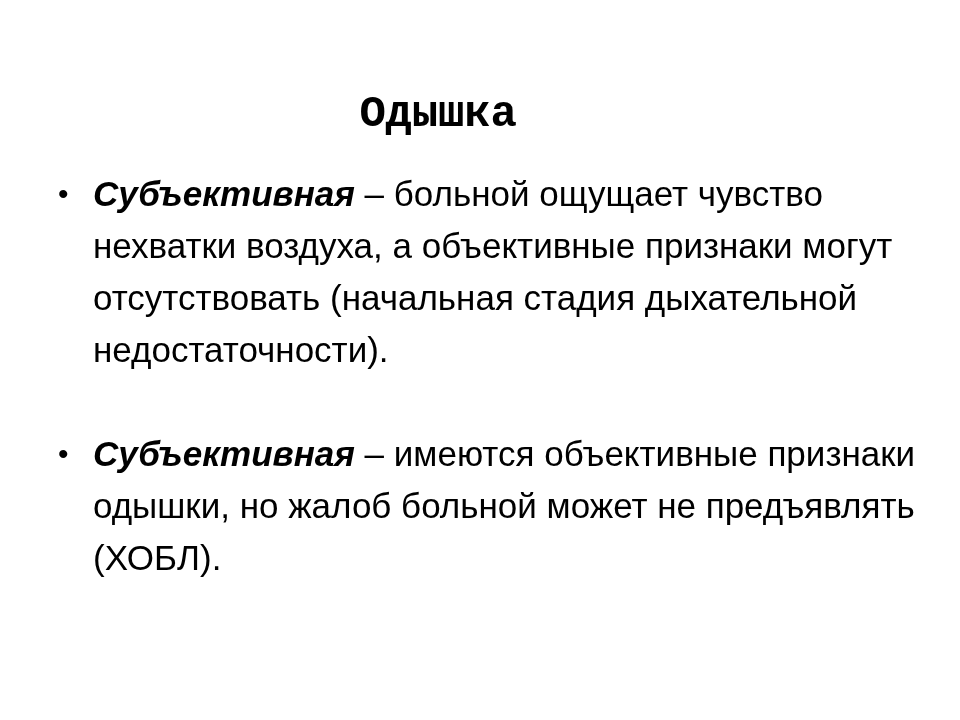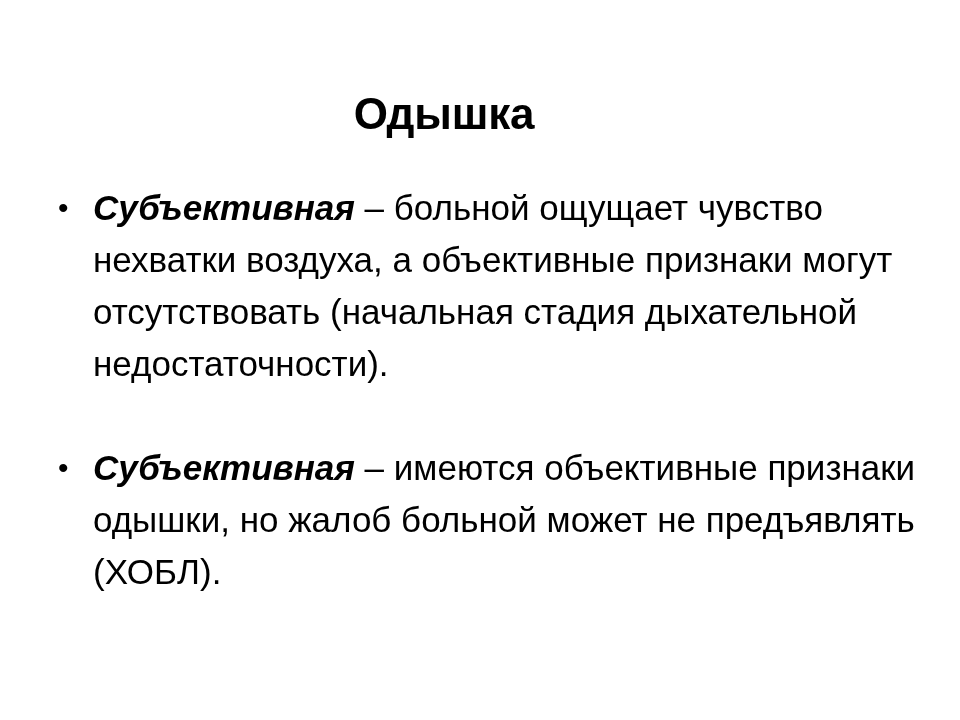--- a/index.html
+++ b/index.html
@@ -19,30 +19,31 @@
     position: relative;
     width: 960px;
     height: 720px;
     background: #ffffff;
     box-sizing: border-box;
   }
 
   
   .slide-title {
     position: absolute;
-    left: 16px;
+    left: 10px;
     top: 58px;
     width: 856px;
     text-align: center;
     font-size: 44px;
     font-weight: bold;
     line-height: 54px;
     letter-spacing: -0.2px;
     color: #000000;
     white-space: nowrap;
+    font-family: Liberation Mono, monospace;
   }
 
   
   .body-block {
     position: absolute;
     left: 48px;
     top: 168px;
     width: 872px;
   }
 
@@ -66,21 +67,20 @@
     width: 22px;
     height: 52px;
     line-height: 52px;
     font-size: 30px;
     text-align: left;
     color: #000000;
   }
 
   .bullet-text {
     display: block;
-    margin-top: 14px;
   }
 
   .lead-term {
     font-weight: bold;
     font-style: italic;
   }
 </style>
 </head>
 <body>
 

